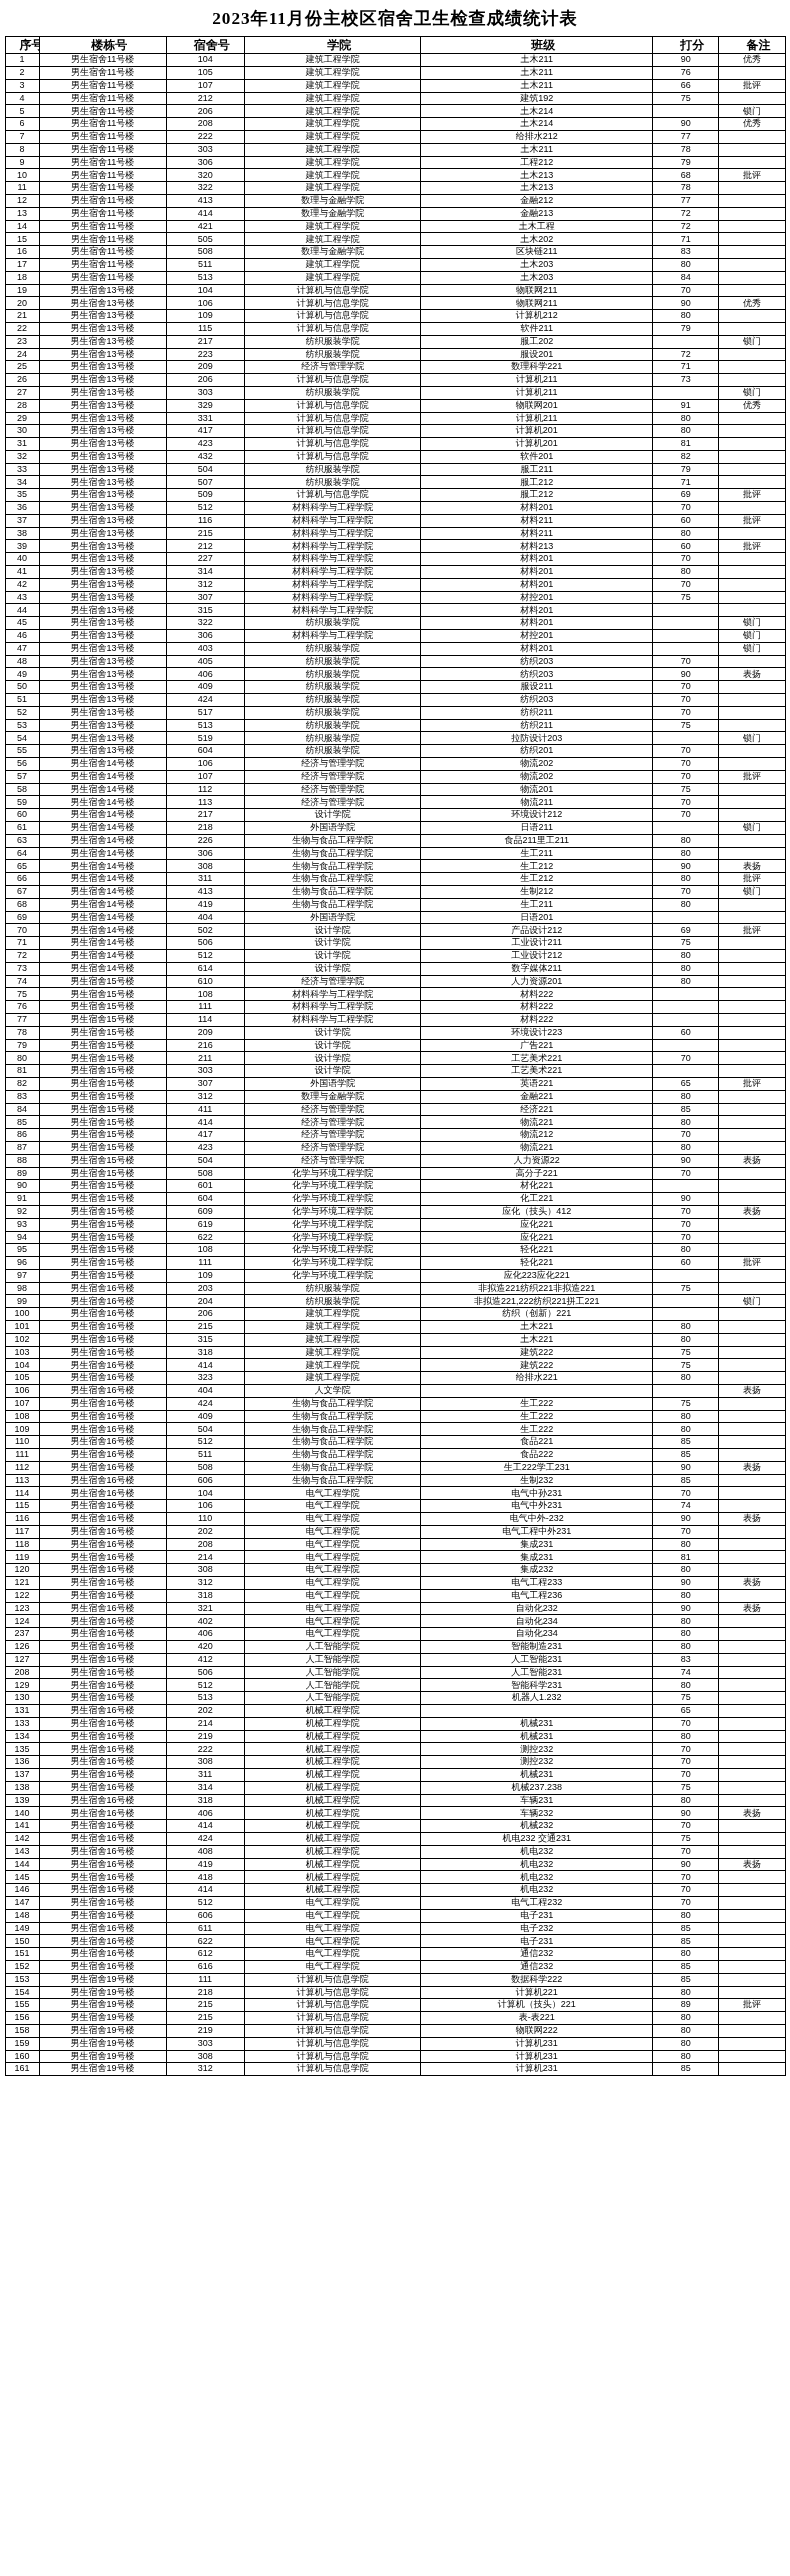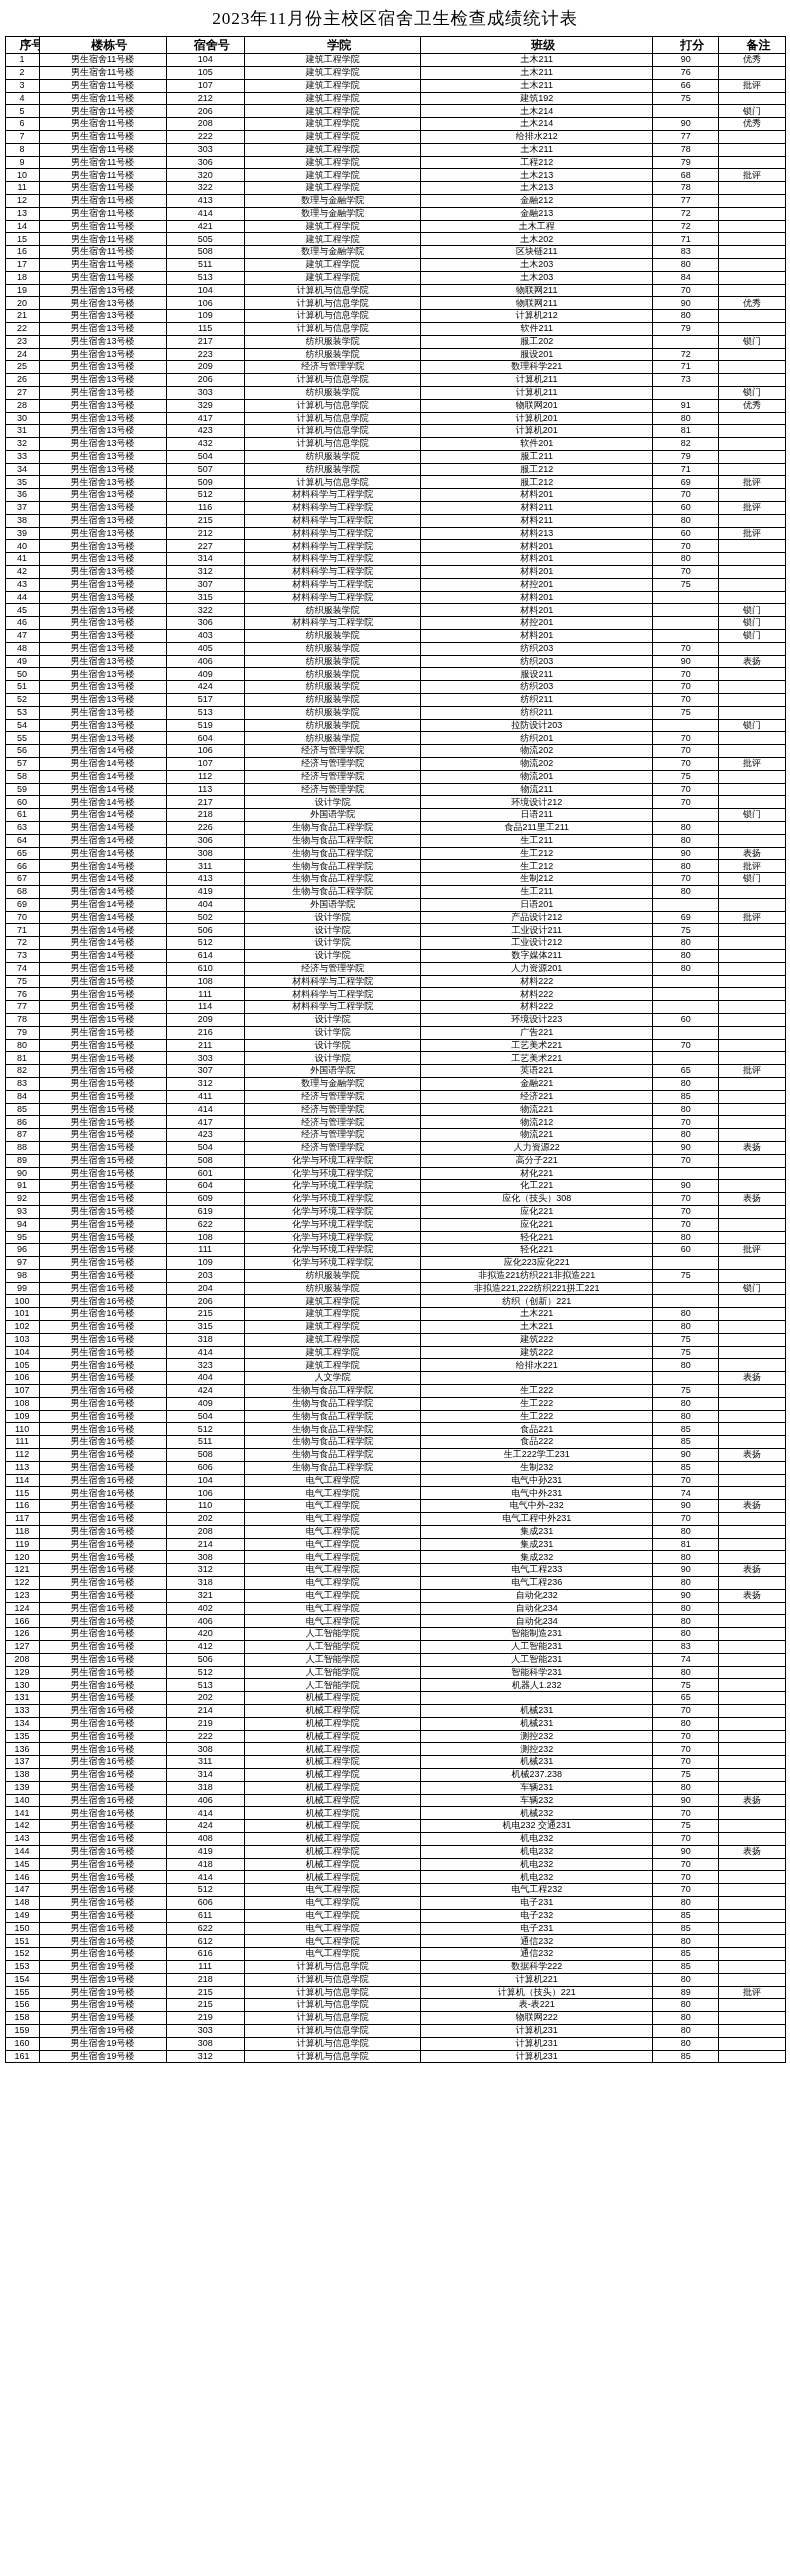--- a/index.html
+++ b/index.html
@@ -10,21 +10,21 @@
     font-family: "Liberation Sans", sans-serif;
   }
   .page {
     width: 790px;
     background: #fff;
     padding: 0;
   }
   .doc-title {
     text-align: center;
     font-size: 17.3px;
-    font-weight: normal;
+    font-weight: bold;
     letter-spacing: 0.9px;
     padding: 5.5px 0 6.4px 0;
     color: #000;
     font-family: "Liberation Serif", serif;
   }
   table.grid {
     border-collapse: collapse;
     width: 781px;
     margin: 0 auto;
     table-layout: fixed;
@@ -329,20 +329,29 @@
         <tr>
           <td>28</td>
           <td>男生宿舍13号楼</td>
           <td>329</td>
           <td>计算机与信息学院</td>
           <td>物联网201</td>
           <td>91</td>
           <td class="cell-note">优秀</td>
         </tr>
         <tr>
+          <td>29</td>
+          <td>男生宿舍13号楼</td>
+          <td>331</td>
+          <td>计算机与信息学院</td>
+          <td>计算机211</td>
+          <td>80</td>
+          <td class="cell-note"></td>
+        </tr>
+        <tr>
           <td>30</td>
           <td>男生宿舍13号楼</td>
           <td>417</td>
           <td>计算机与信息学院</td>
           <td>计算机201</td>
           <td>80</td>
           <td class="cell-note"></td>
         </tr>
         <tr>
           <td>31</td>
@@ -882,21 +891,21 @@
           <td>化学与环境工程学院</td>
           <td>化工221</td>
           <td>90</td>
           <td class="cell-note"></td>
         </tr>
         <tr>
           <td>92</td>
           <td>男生宿舍15号楼</td>
           <td>609</td>
           <td>化学与环境工程学院</td>
-          <td>应化（技头）308</td>
+          <td>应化（技头）412</td>
           <td>70</td>
           <td class="cell-note">表扬</td>
         </tr>
         <tr>
           <td>93</td>
           <td>男生宿舍15号楼</td>
           <td>619</td>
           <td>化学与环境工程学院</td>
           <td>应化221</td>
           <td>70</td>
@@ -1175,21 +1184,21 @@
         <tr>
           <td>124</td>
           <td>男生宿舍16号楼</td>
           <td>402</td>
           <td>电气工程学院</td>
           <td>自动化234</td>
           <td>80</td>
           <td class="cell-note"></td>
         </tr>
         <tr>
-          <td>166</td>
+          <td>237</td>
           <td>男生宿舍16号楼</td>
           <td>406</td>
           <td>电气工程学院</td>
           <td>自动化234</td>
           <td>80</td>
           <td class="cell-note"></td>
         </tr>
         <tr>
           <td>126</td>
           <td>男生宿舍16号楼</td>

